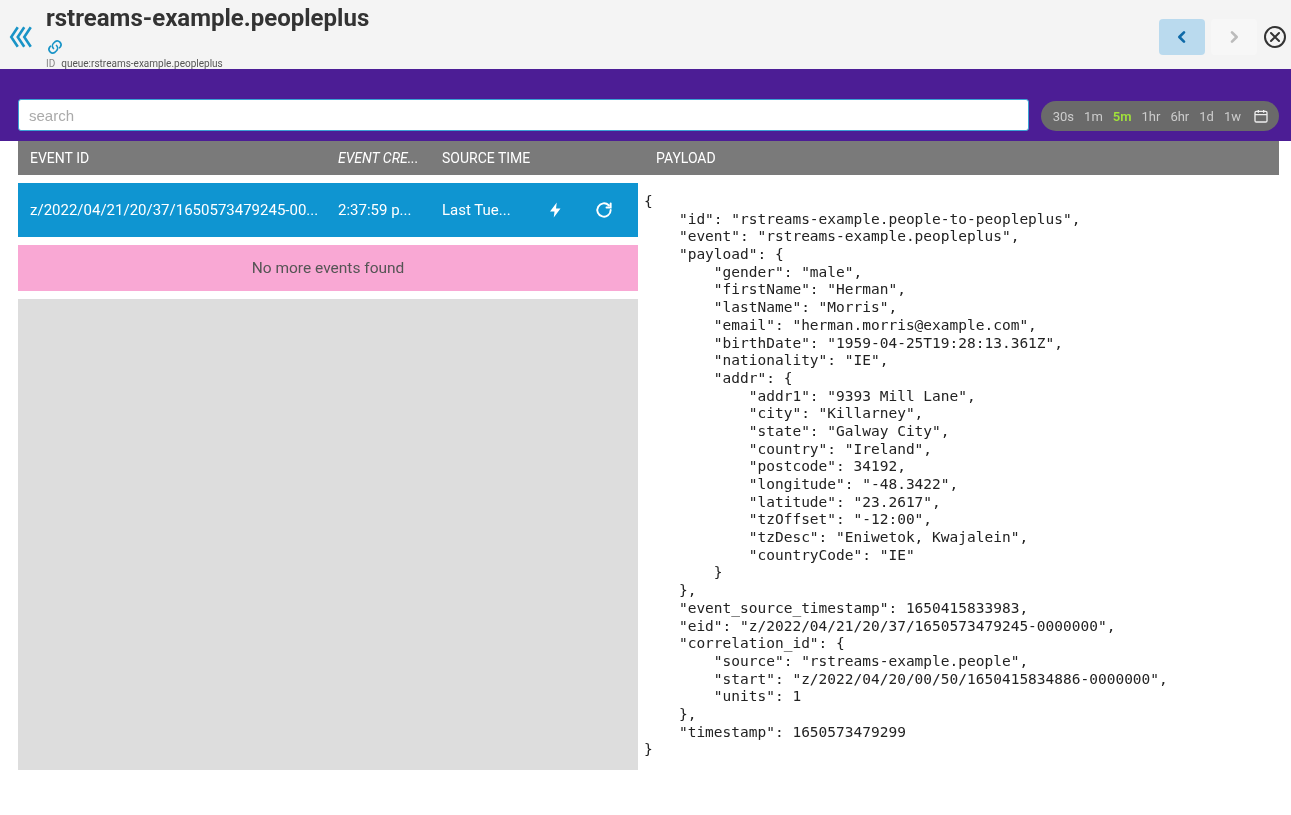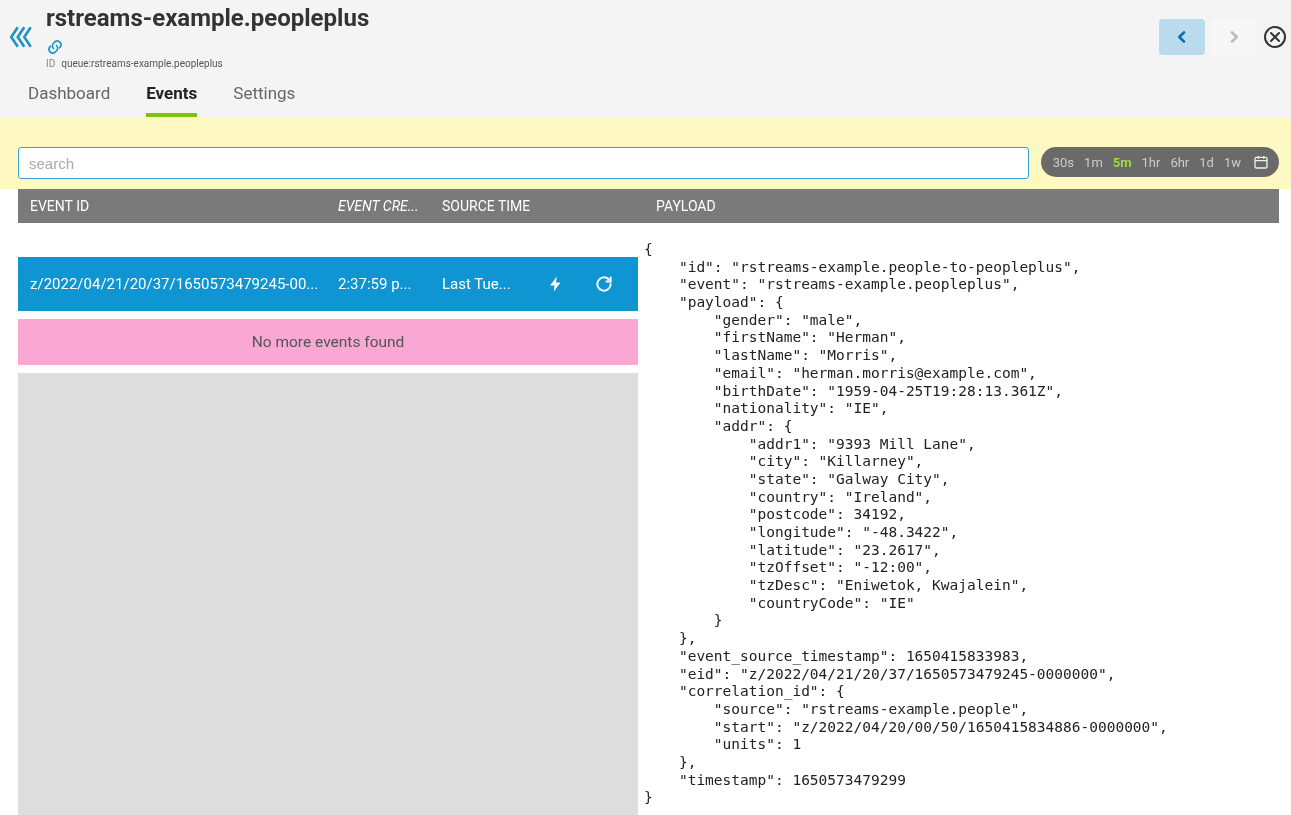--- a/index.html
+++ b/index.html
@@ -13,36 +13,36 @@
   .link-icon { width: 18px; height: 18px; color:#1994c7; }
   .id-line { font-size: 10px; color: #555; margin-top: 2px; }
   .id-line .idlbl { color:#888; margin-right: 6px;}
   .nav-btns { display: flex; align-items: center; gap: 6px; padding-right:4px; }
   .nav-btn { width: 46px; height: 36px; border-radius: 4px; display:flex; align-items:center; justify-content:center; background:#f7f7f7; }
   .nav-btn.back { background: #badaee; }
   .close-btn { width:24px; height:36px; display:flex; align-items:center; justify-content:center;}
   .tabs { display: flex; gap: 36px; padding: 14px 0 0 22px; }
   .tab { font-size: 17px; color: #666; padding-bottom: 10px; cursor: pointer; }
   .tab.active { color: #222; font-weight: 700; border-bottom: 4px solid #79c700; }
-  .toolbar { display: flex; align-items: flex-start; gap: 12px; padding: 30px 12px 10px 18px; background:#fef9c3; }
+  .toolbar { display: flex; align-items: flex-end; gap: 12px; padding: 30px 12px 10px 18px; background:#4c1d95; }
   .search { flex: 1; height: 32px; border: 1px solid #3aa1d4; border-radius: 3px; padding: 0 10px; font-size: 15px; color:#555; outline:none; }
   .search::placeholder { color:#aaa; }
   .time-pill { display: flex; align-items: center; background: #6a6a6a; border-radius: 16px; height: 30px; padding: 0 10px 0 12px; gap: 10px; }
   .time-opt { color: #ccc; font-size: 13px; cursor:pointer; }
   .time-opt.active { color: #a1e23a; font-weight: 600; }
   .cal-icon { color:#eee; margin-left:2px; display:flex; align-items:center;}
   .content { display: flex; padding: 0 12px 0 18px; height: calc(100% - 186px); }
   .left { width: 620px; display:flex; flex-direction:column;gap:8px;}
   .right { flex: 1; background:#fff; overflow:auto; }
   .thead { display: flex; background: #7a7a7a; color: #fff; font-size: 14px; height: 34px; align-items: center; }
   .th-id  { width: 320px; padding-left: 12px; }
   .th-cre { width: 104px; font-style: italic; }
   .th-src { flex:1; }
   .th-pay { padding-left: 18px; }
-  .row { display:flex; align-items:center; height:54px; background:#0f95d1; color:#fff; font-size:15px;margin-top:26px; }
+  .row { display:flex; align-items:center; height:54px; background:#0f95d1; color:#fff; font-size:15px; }
   .r-id  { width:320px; padding-left:12px; white-space:nowrap; overflow:hidden; text-overflow:ellipsis; }
   .r-cre { width:104px; white-space:nowrap; overflow:hidden; text-overflow:ellipsis; }
   .r-src { width:90px; white-space:nowrap; overflow:hidden; text-overflow:ellipsis; }
   .r-ico { width:48px; display:flex; justify-content:center; }
   .no-more { background:#f9a8d4; text-align:center; padding:14px 0; color:#555; font-size:15.5px; }
   .remain { flex:1; background:#ddd; }
   pre.payload { font-family: "Menlo","Consolas",monospace; font-size: 14.5px; line-height: 1.22; padding: 18px 6px 18px 6px; white-space: pre; color:#222; }
   svg { display:block; }
 </style>
 </head>
@@ -79,25 +79,20 @@
             <path fill="none" stroke="#bbb" stroke-width="4" stroke-linecap="round" stroke-linejoin="round" d="M9 5l7 7-7 7"></path>
           </svg>
       </div>
       <div class="close-btn">
         <svg width="26" height="26" viewBox="0 0 24 24">
             <circle cx="12" cy="12" r="10" fill="none" stroke="#333" stroke-width="2"></circle>
             <path stroke="#333" stroke-width="2" stroke-linecap="round" d="M8 8l8 8M16 8l-8 8"></path>
           </svg>
       </div>
     </div>
-  </div>
-  <div class="tabs">
-    <div class="tab">Dashboard</div>
-    <div class="tab active">Events</div>
-    <div class="tab">Settings</div>
   </div>
 </div>
 
 <div class="toolbar">
   <input class="search" placeholder="search" style="">
   <div class="time-pill">
     <span class="time-opt">30s</span>
     <span class="time-opt">1m</span>
     <span class="time-opt active">5m</span>
     <span class="time-opt">1hr</span>

